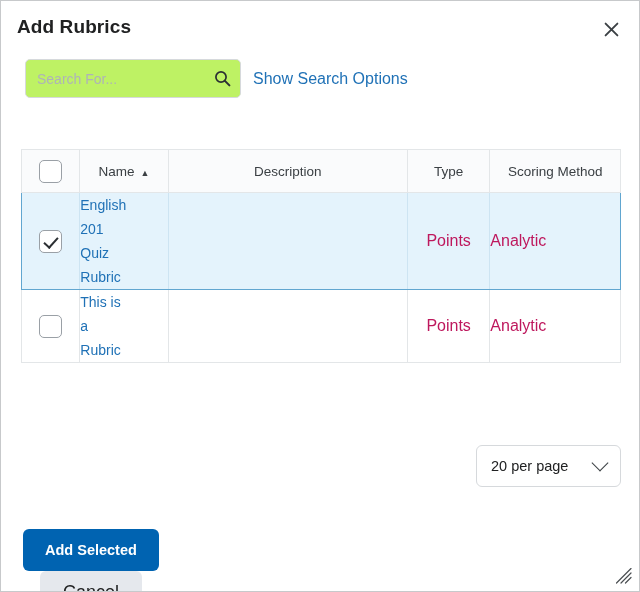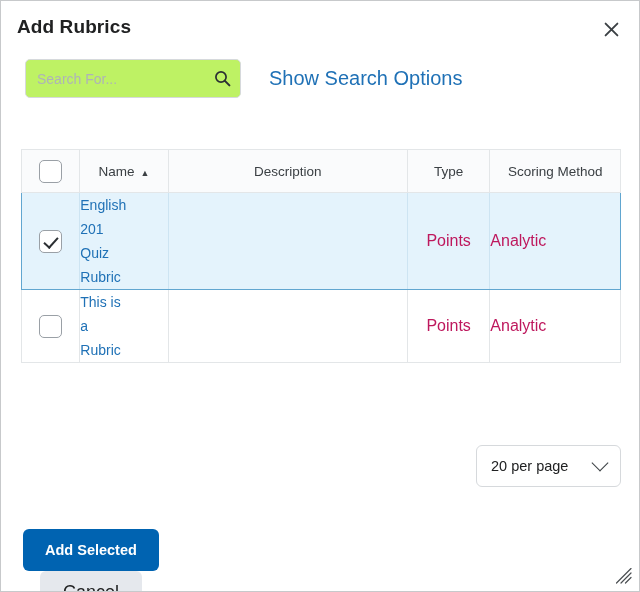--- a/index.html
+++ b/index.html
@@ -99,22 +99,22 @@
     height: 24px;
     display: flex;
     align-items: center;
     justify-content: center;
     background: transparent;
     border: none;
     padding: 0;
     cursor: pointer;
   }
   .search-options-link {
-    margin-left: 28px;
-    font-size: 20px;
+    margin-left: 12px;
+    font-size: 16px;
     color: #1f71b6;
     text-decoration: none;
     cursor: pointer;
     white-space: nowrap;
   }
 
   
   .table-wrap {
     position: absolute;
     left: 20px;

